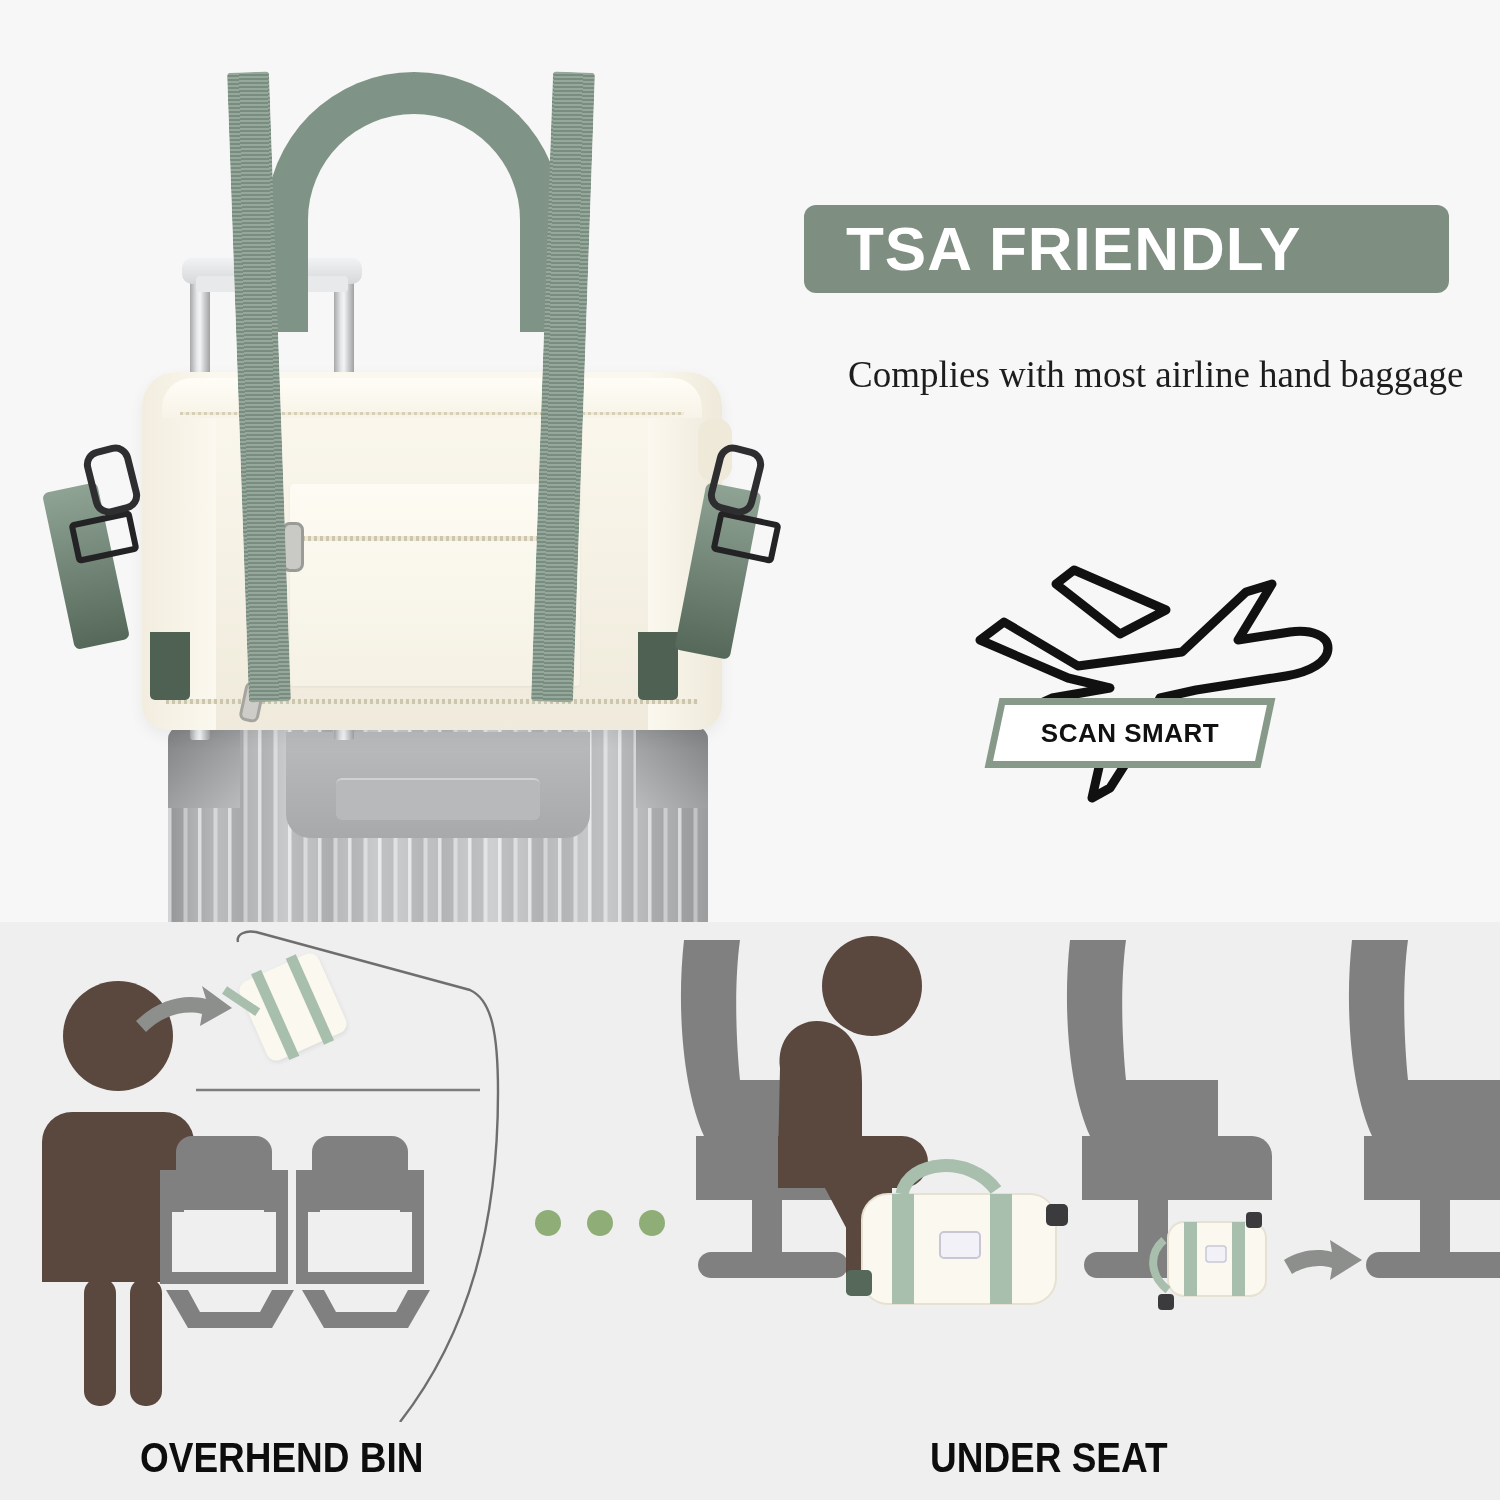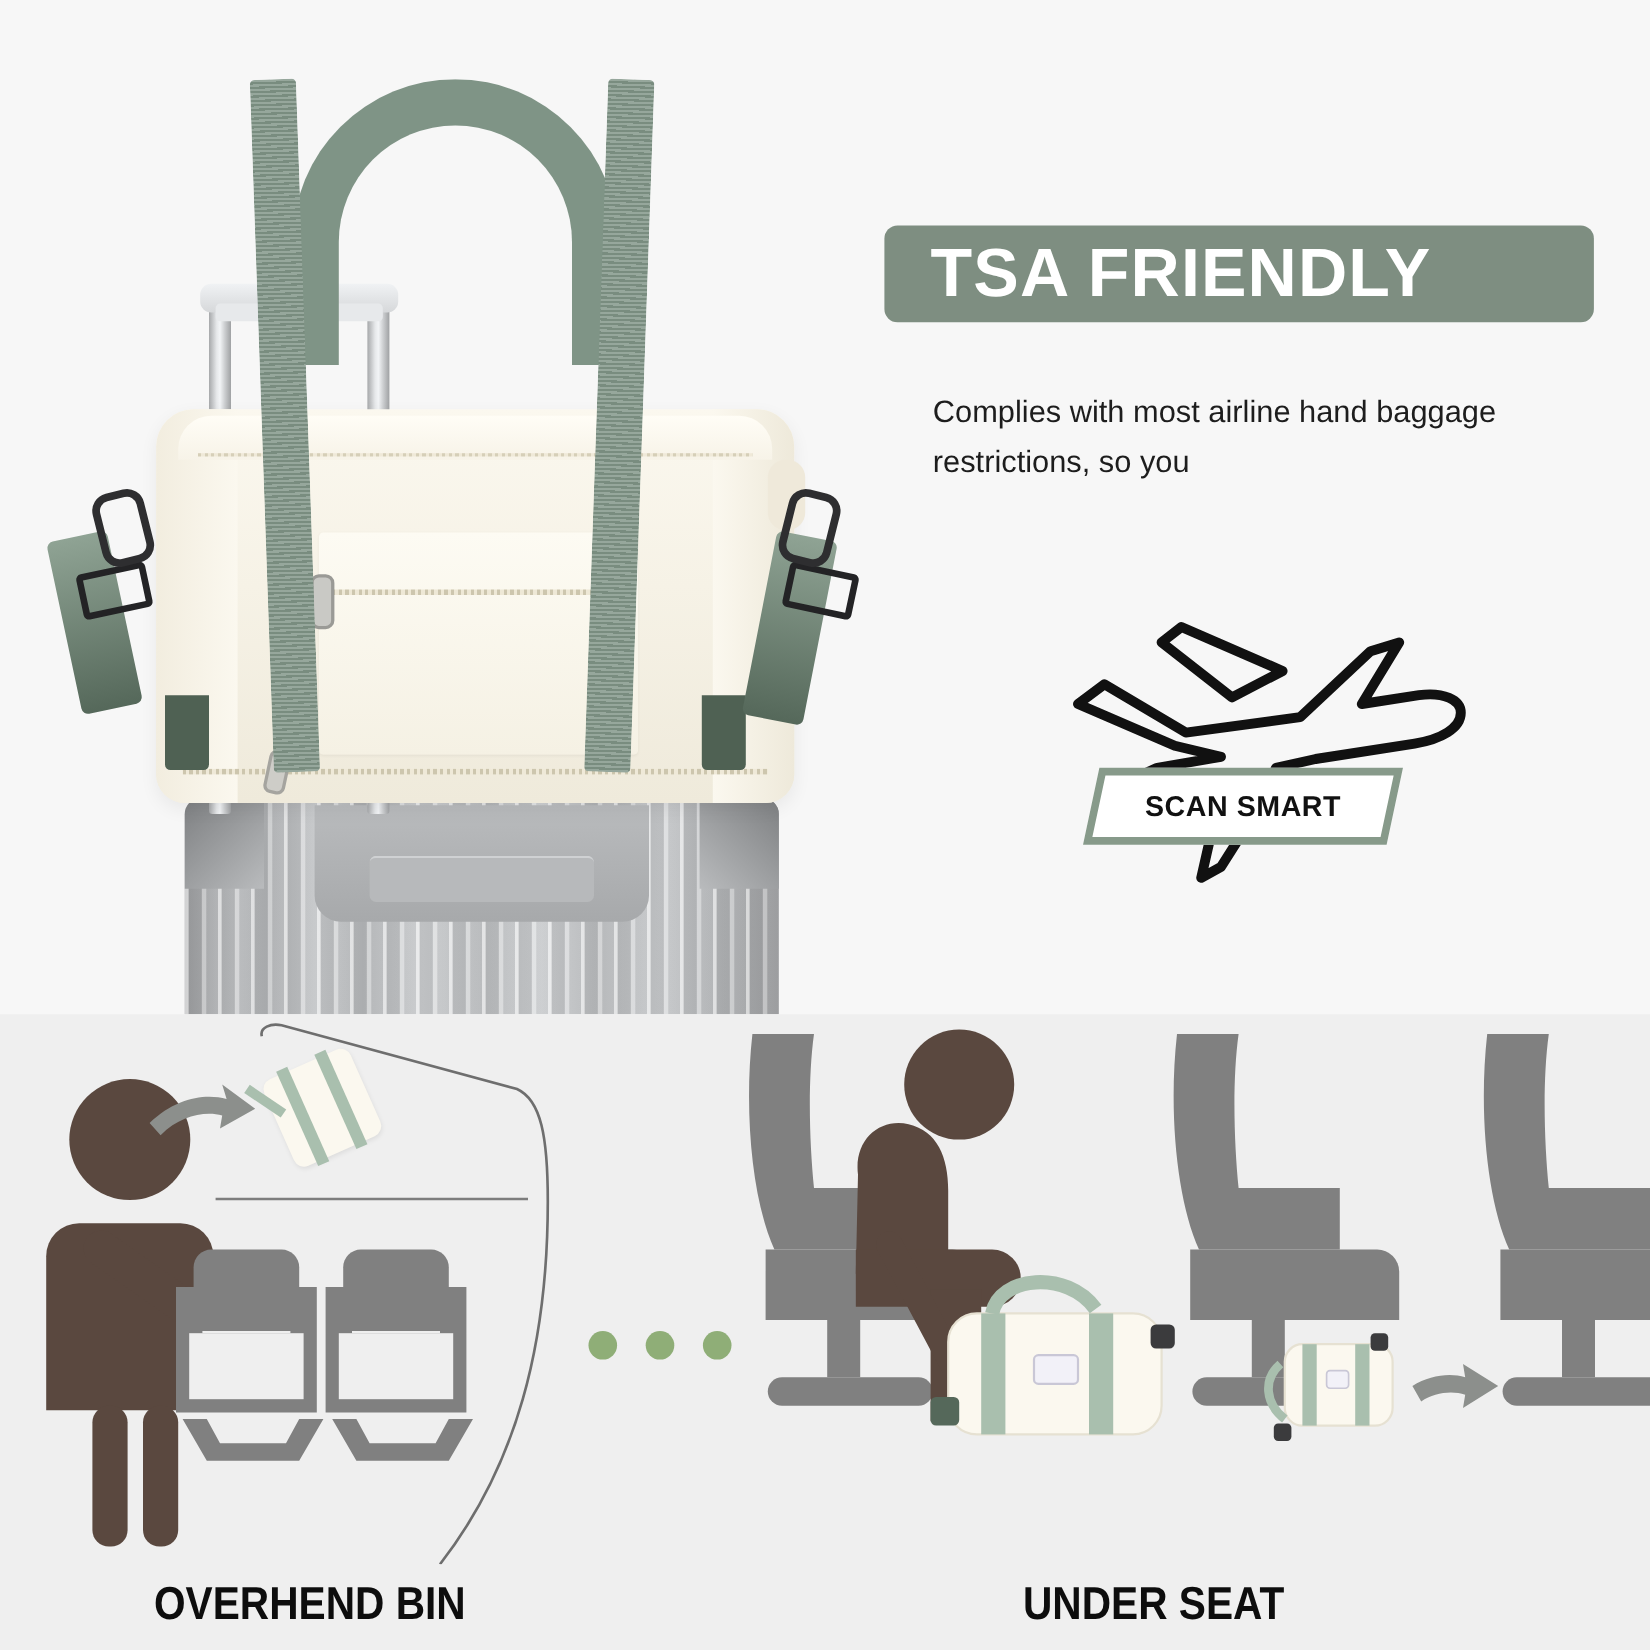--- a/index.html
+++ b/index.html
@@ -164,21 +164,21 @@
     position:absolute;left:4px;top:205px;width:645px;height:88px;
     background:#7e8e81;border-radius:12px;
     display:flex;align-items:center;
   }
   .badge-text{
     color:#ffffff;font-size:62px;font-weight:bold;letter-spacing:1px;
     padding-left:42px;line-height:1;
   }
   .body-copy{
     position:absolute;left:48px;top:352px;width:620px;
-    color:#1d1d1d;font-size:28px;line-height:45px;
+    color:#1d1d1d;font-size:37px;line-height:45px;font-family:Liberation Serif, serif;
   }
   .body-copy div{white-space:nowrap;}
 
   
   .plane-wrap{position:absolute;left:160px;top:548px;width:380px;height:280px;}
   .scan-banner{
     position:absolute;left:32px;top:150px;width:262px;height:56px;
     transform:skewX(-12deg);
     background:#ffffff;border:7px solid #879a8a;
   }
@@ -265,21 +265,20 @@
     </div>
 
     <div class="right-col">
 
       <div class="badge">
         <span class="badge-text">TSA FRIENDLY</span>
       </div>
 
       <div class="body-copy">
         <div>Complies with most airline hand baggage</div>
-        <div>restrictions, so you</div>
       </div>
 
       <div class="plane-wrap">
         <svg width="380" height="280" viewBox="0 0 380 280">
           <path d="M20 92 L44 74 L118 118 L222 104 L286 44 L312 36 L278 92 L330 84
                    C352 81 368 88 368 100 C368 114 350 124 326 128
                    L236 142 L200 150 L178 196 L150 240 L132 250 L142 206 L152 166
                    L96 176 L70 160 L92 150 L150 140 L108 130 Z" fill="none" stroke="#111111" stroke-width="9" stroke-linejoin="round"></path>
           <path d="M96 36 L114 22 L206 62 L160 86 Z" fill="none" stroke="#111111" stroke-width="9" stroke-linejoin="round"></path>
         </svg>

